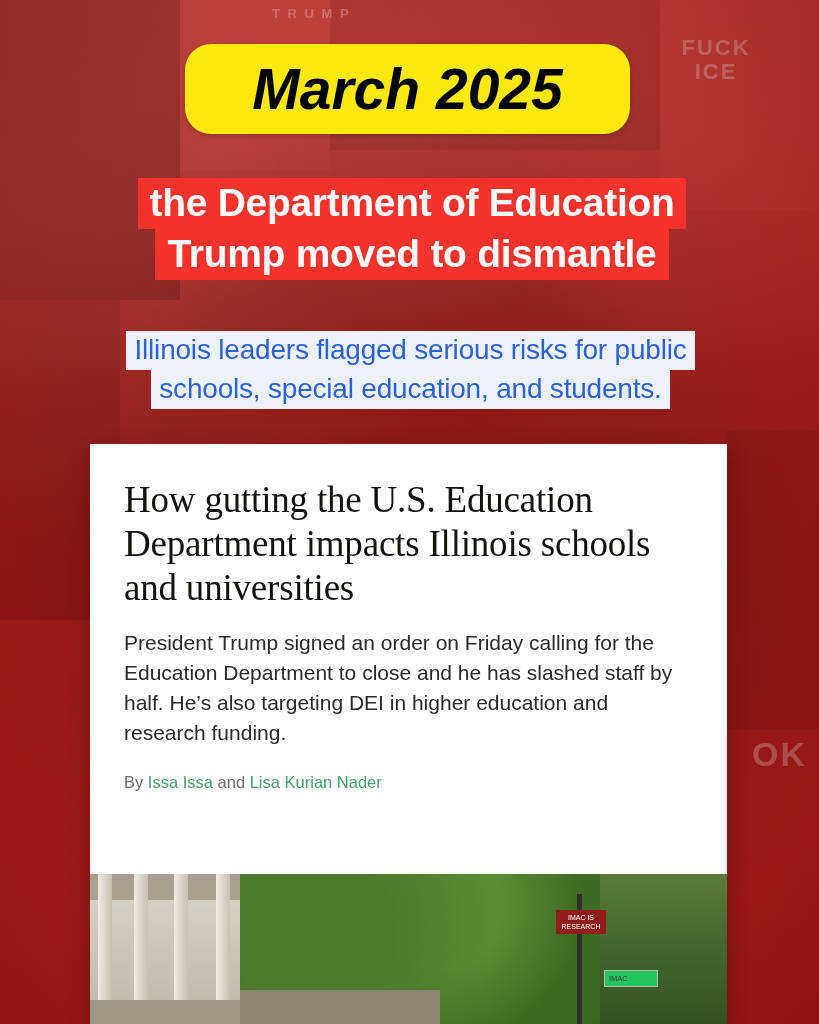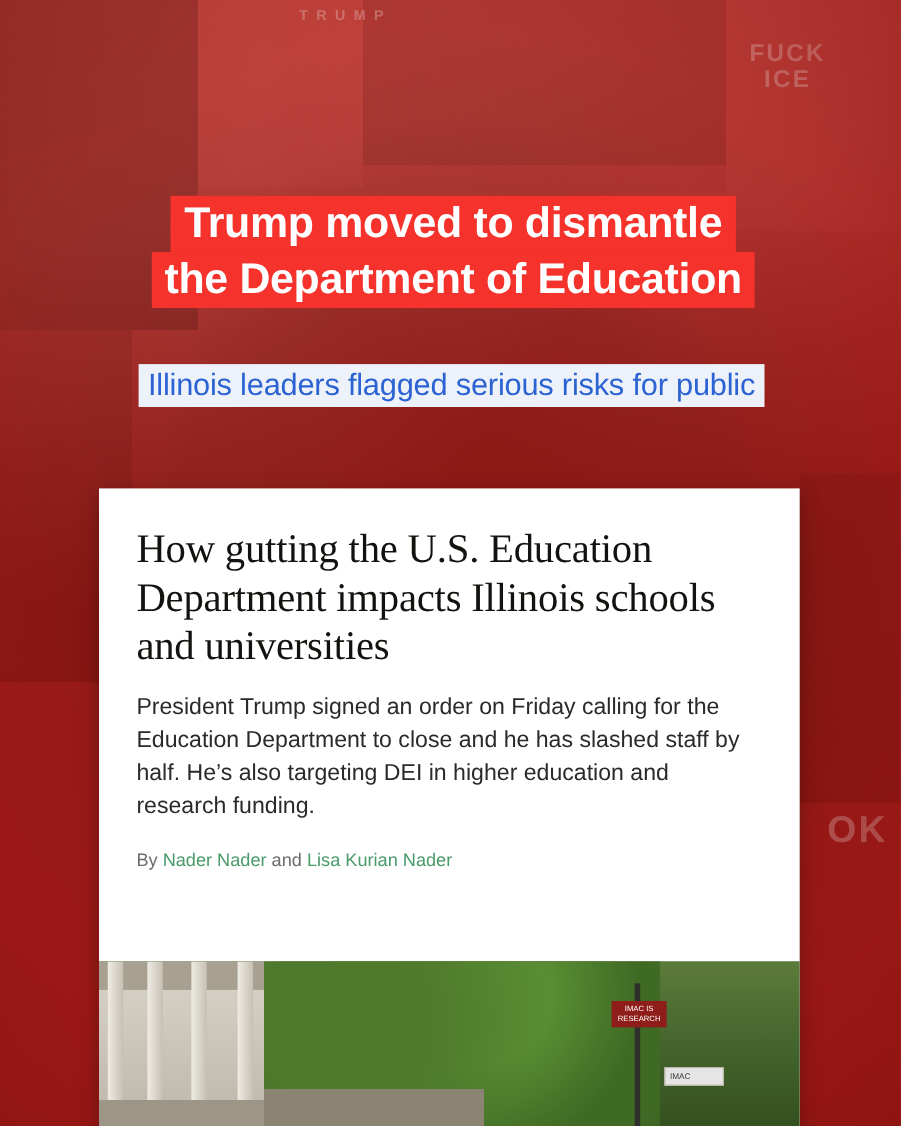--- a/index.html
+++ b/index.html
@@ -223,21 +223,21 @@
     background: #8f1d1a;
     color: #fff;
     font-size: 7px;
     line-height: 9px;
     padding: 3px;
     text-align: center;
     font-family: "Liberation Sans", sans-serif;
   }
   .ph-sign {
     position: absolute;
-    background: #e5e5e5;
+    background: #22c55e;
     color: #3a3a3a;
     font-size: 7.5px;
     line-height: 9px;
     padding: 3px 4px;
     font-family: "Liberation Sans", sans-serif;
     border: 1px solid #bdb7a8;
   }
 </style>
 </head>
 <body>
@@ -254,37 +254,41 @@
   <div class="bg-tile" style="left:0;top:620px;width:95px;height:404px;"></div>
   <div class="bg-dark" style="left:727px;top:430px;width:92px;height:300px;opacity:.45;"></div>
   <div class="bg-tile" style="left:727px;top:730px;width:92px;height:294px;"></div>
 
   <div class="bg-txt" style="left:272px;top:6px;font-size:13px;">T R U M P</div>
   <div class="bg-txt" style="left:676px;top:36px;font-size:22px;line-height:24px;width:80px;text-align:center;">FUCK ICE</div>
   <div class="bg-txt" style="left:752px;top:735px;font-size:34px;">OK</div>
 
   <div class="bg-vig"></div>
 
+  <div class="date-pill">
+    <span>March 2025</span>
+  </div>
 
   <div class="headline">
+    <div><span class="ln">the Department of Education</span></div>
     <div><span class="ln">Trump moved to dismantle</span></div>
-    <div><span class="ln">the Department of Education</span></div>
   </div>
 
   <div class="subhead">
     <div><span class="ln">Illinois leaders flagged serious risks for public</span></div>
+    <div><span class="ln">schools, special education, and students.</span></div>
   </div>
 
   <div class="article-card">
     <div class="article-inner">
       <h1 class="article-title">How gutting the U.S. Education Department impacts Illinois schools and universities</h1>
       <p class="article-dek">President Trump signed an order on Friday calling for the Education Department to close and he has slashed staff by half. He’s also targeting DEI in higher education and research funding.</p>
       <div class="byline">
         <span>By</span>
-        <span class="authorname">Nader Nader</span>
+        <span class="authorname">Issa Issa</span>
         <span>and</span>
         <span class="authorname">Lisa Kurian Nader</span>
       </div>
     </div>
 
     <div class="article-photo">
       <div class="ph-sky"></div>
       <div class="ph-trees"></div>
 
       <div class="ph-colonnade">

